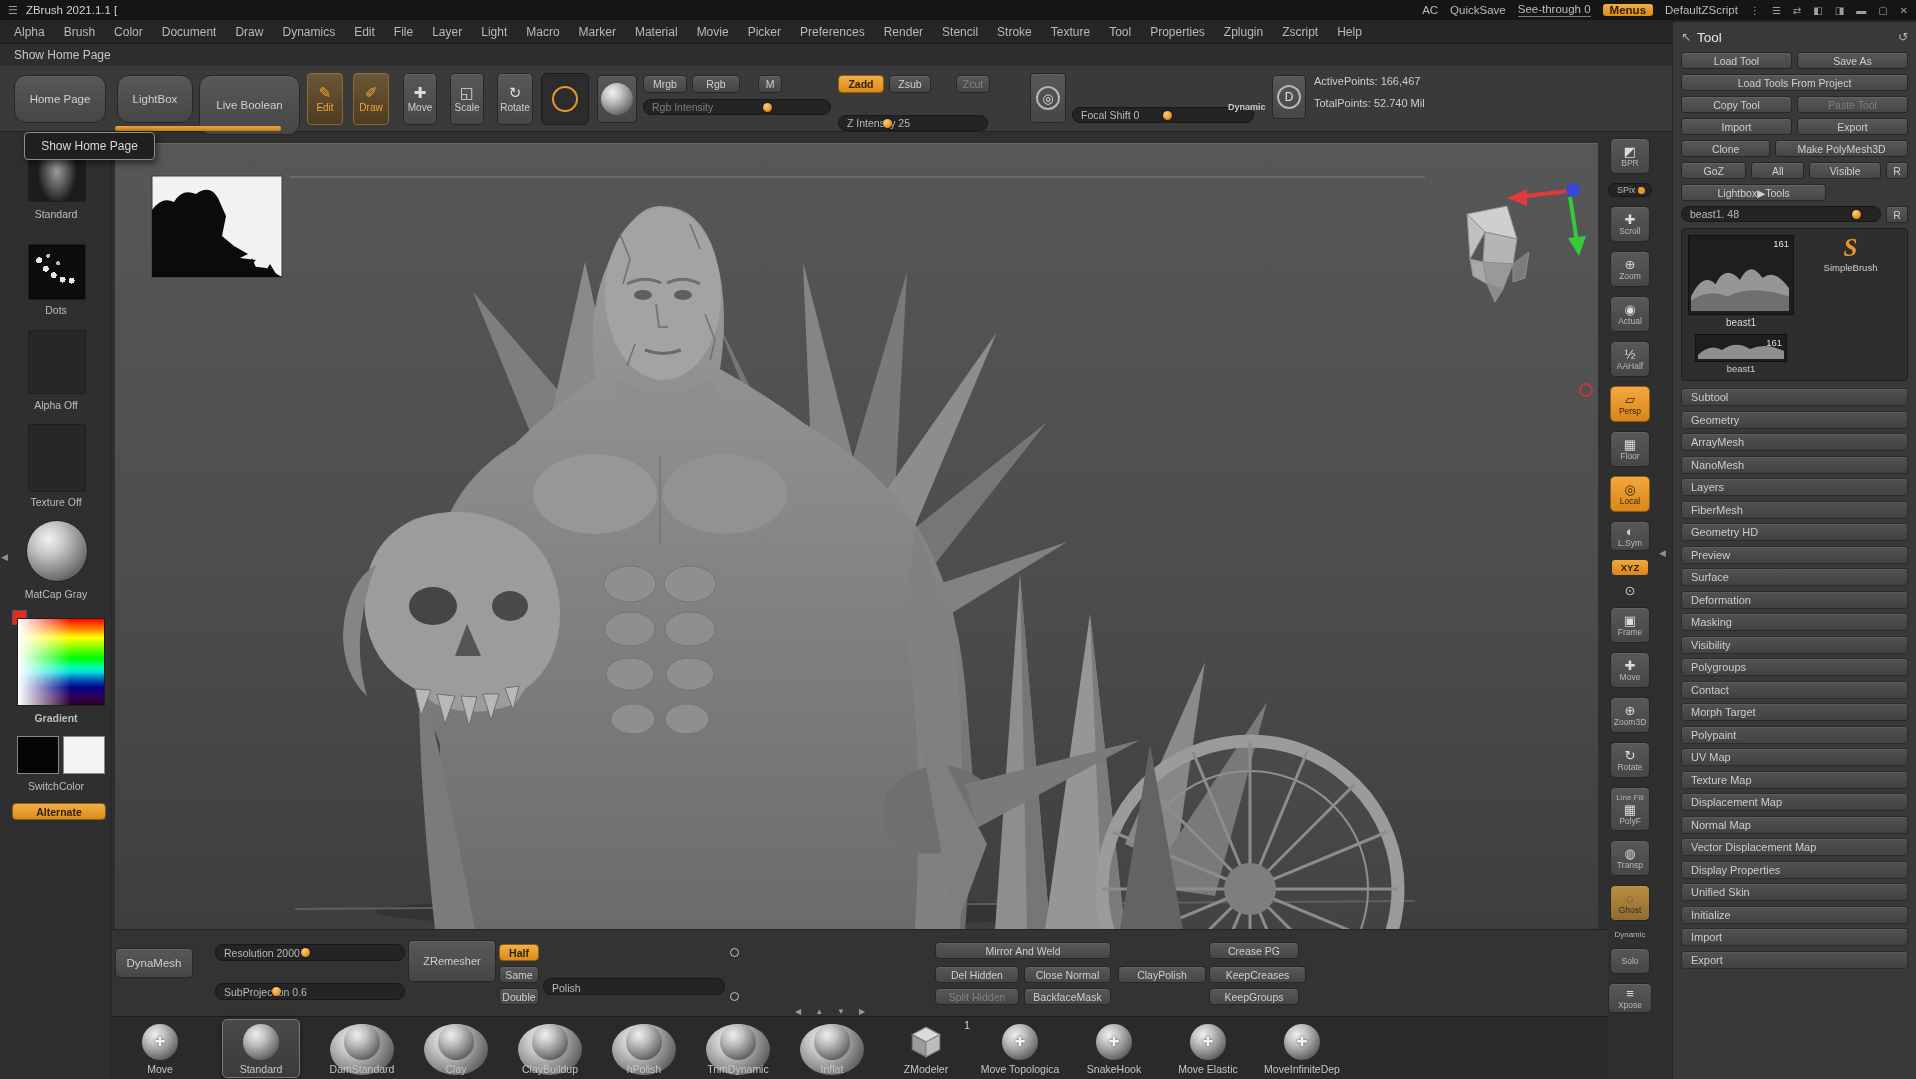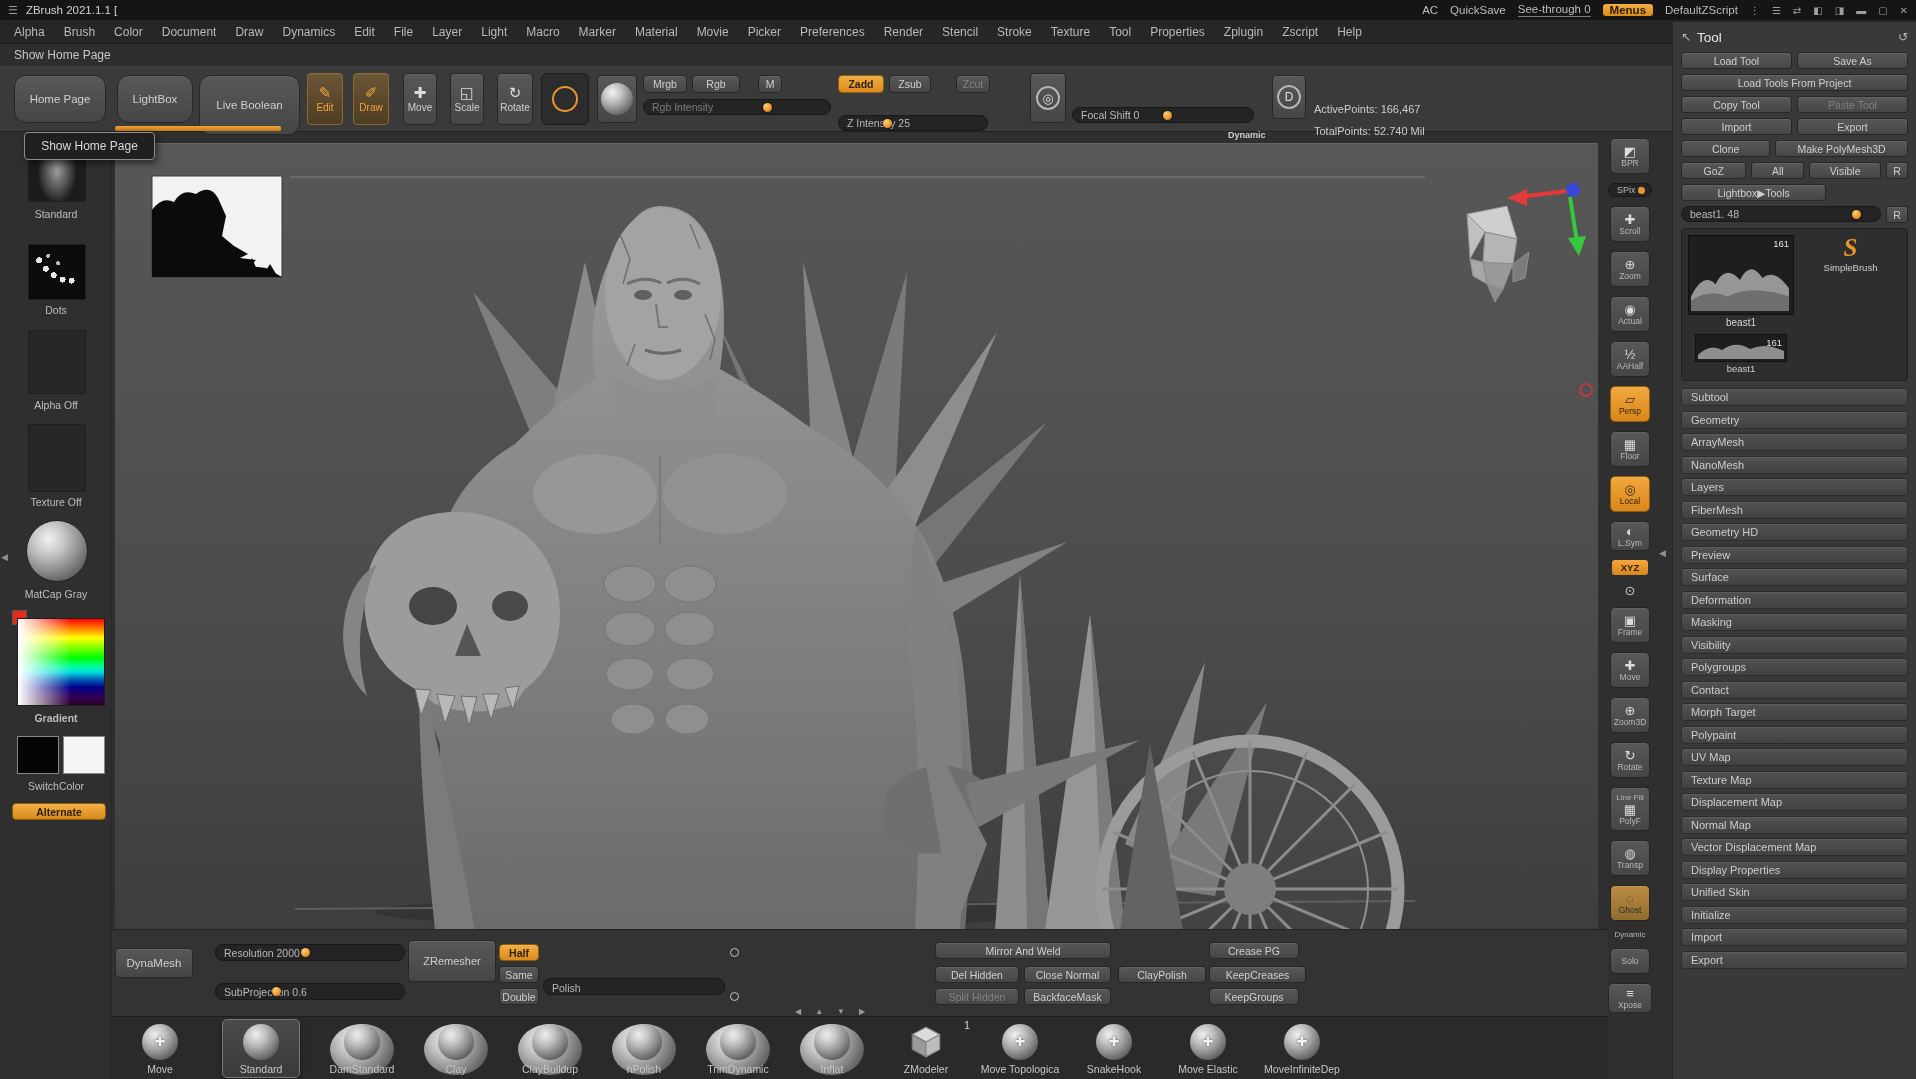--- a/index.html
+++ b/index.html
@@ -35,21 +35,21 @@
   .tool-btn .g { font-size:15px; color:#ddd; line-height:14px; }
   .tool-btn.tool-active { background:linear-gradient(#6b5636,#4e3d23); border-color:#8a6a30; color:#f0a43c; }
   .tool-btn.tool-active .g { color:#f0a43c; }
   .slider { position:relative; background:#242424; border:1px solid #181818; border-radius:8px; color:#b9b9b9; font-size:10.5px; padding:0 8px; display:flex; align-items:center; white-space:nowrap; }
   .slider .knob { position:absolute; top:50%; margin-top:-4.5px; width:9px; height:9px; border-radius:50%; background:radial-gradient(circle at 35% 30%,#ffd27a,#e8952c 60%,#b86f14); box-shadow:0 0 2px #000; }
   .slider.dim { color:#7d7d7d; }
   .brush-preview { background:#2c2c2c; border:1px solid #1b1b1b; border-radius:6px; display:flex; align-items:center; justify-content:center; }
   .brush-ring { width:26px; height:26px; border:2px solid #e8962e; border-radius:50%; }
   .sphere { border-radius:50%; background:radial-gradient(circle at 36% 30%,#f2f2f2,#c6c6c6 28%,#7d7d7d 64%,#3c3c3c 96%); }
   .round-icon { border:2px solid #b5b5b5; border-radius:50%; color:#e0e0e0; display:flex; align-items:center; justify-content:center; font-size:13px; }
-  .shelf-txt { font-size:11px; color:#cdcdcd; white-space:nowrap;margin-top:28px; }
+  .shelf-txt { font-size:11px; color:#cdcdcd; white-space:nowrap; }
   #shelf-strip { position:absolute; left:115px; bottom:0; width:166px; height:5px; background:linear-gradient(#f0a43c,#c77c14); border-radius:2px; }
 
   
   #tooltip { position:absolute; left:24px; top:132px; width:131px; height:28px; background:#202020; border:1px solid #8d8d8d; border-radius:4px; color:#d8d8d8; font-size:12px; display:flex; align-items:center; justify-content:center; z-index:55; box-shadow:2px 3px 7px rgba(0,0,0,.55); }
 
   
   #left-tray { position:absolute; left:0; top:132px; width:112px; height:947px; background:#2f2f2f; border-right:1px solid #282828; }
   .tray-label { position:absolute; width:112px; text-align:center; font-size:10.5px; color:#bdbdbd; }
   .tray-thumb { position:absolute; border:1px solid #1e1e1e; border-radius:2px; }
 

